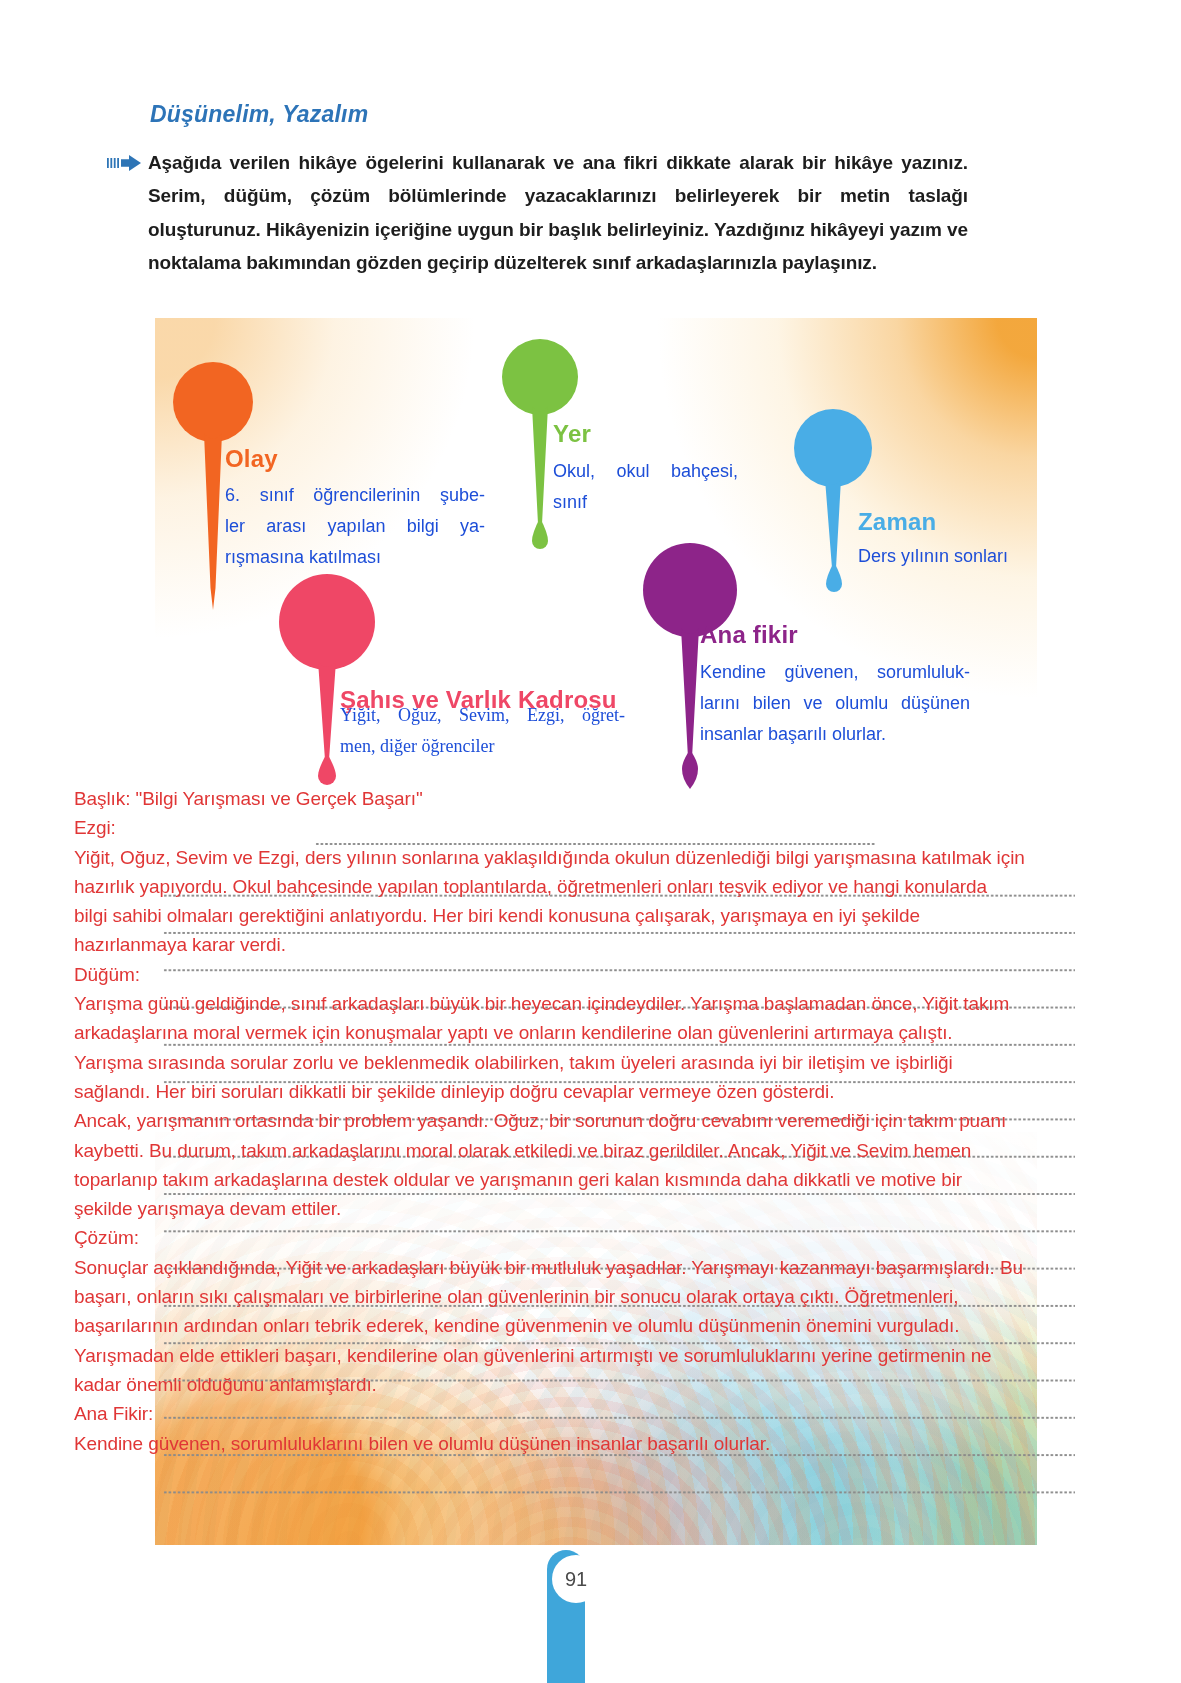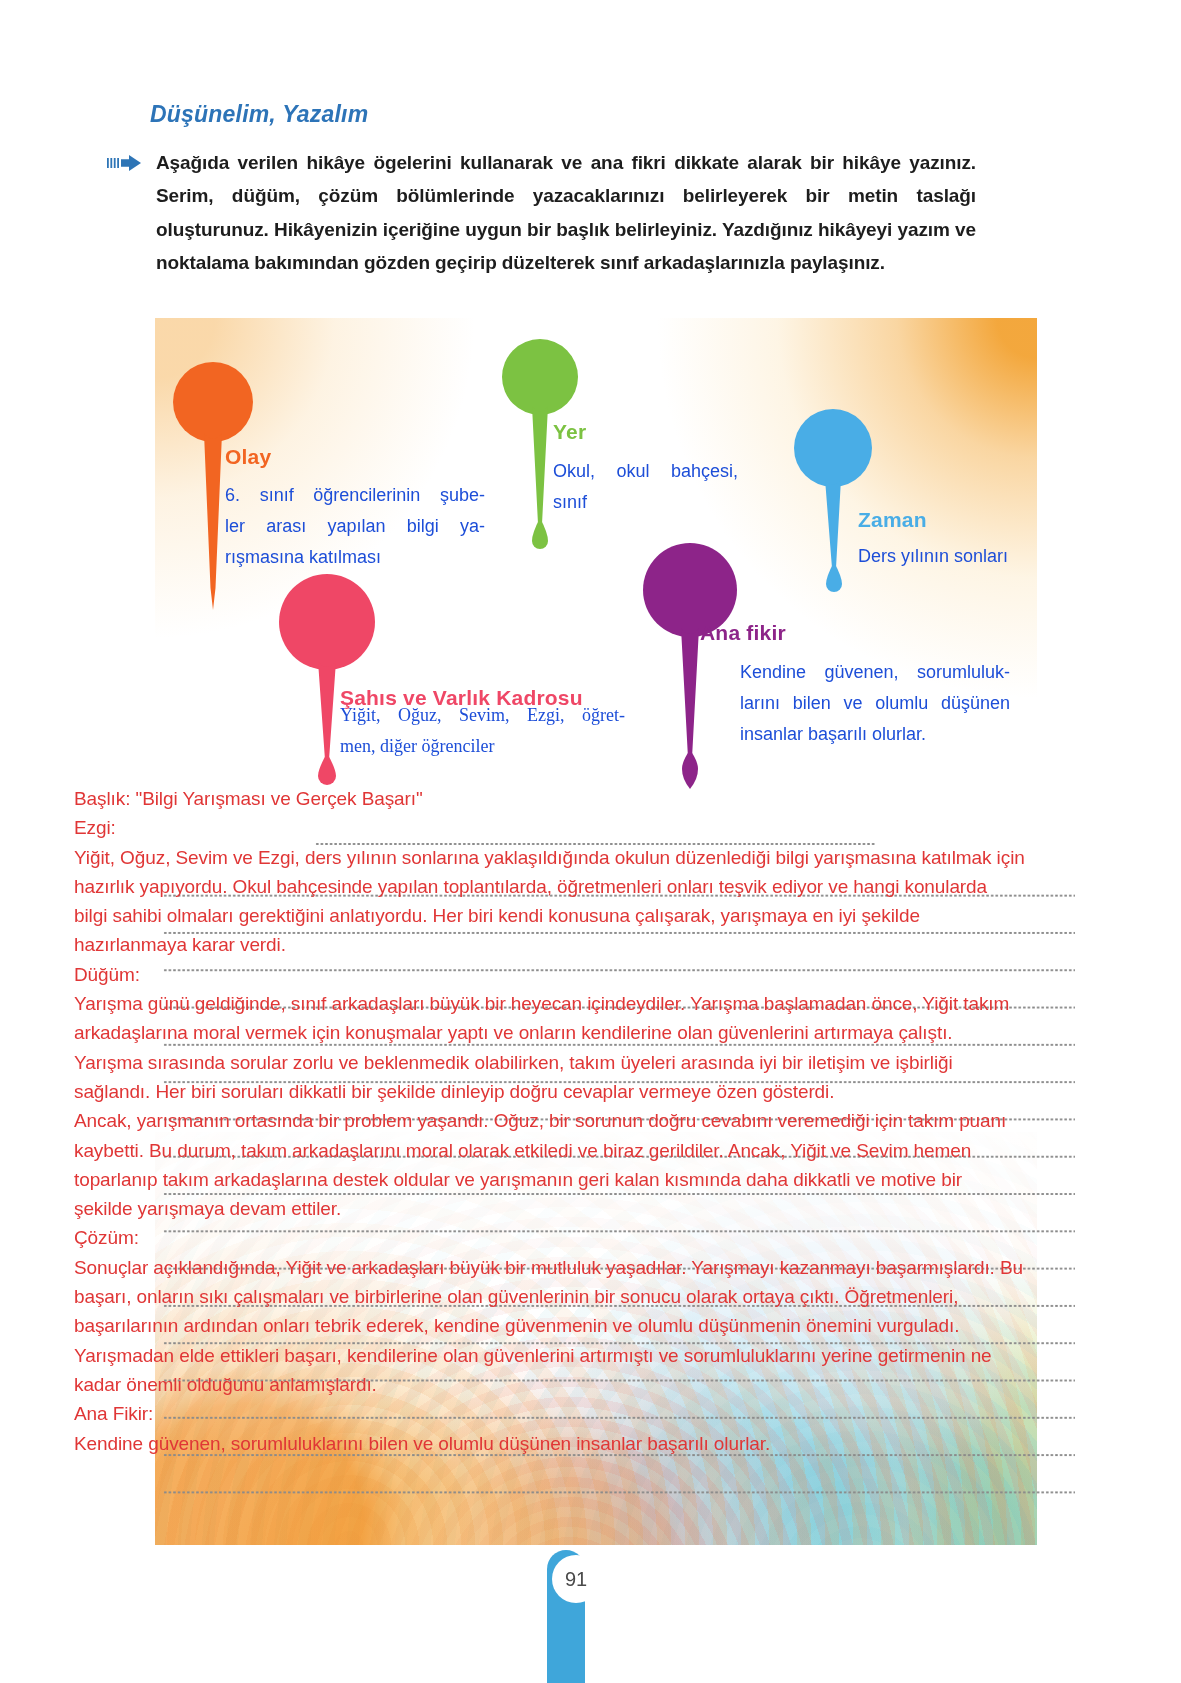--- a/index.html
+++ b/index.html
@@ -9,32 +9,32 @@
   }
   .abs{position:absolute;}
   
   .title{
     left:150px;top:101px;font-size:23px;font-weight:bold;font-style:italic;
     color:#2d74b8;letter-spacing:0.2px;
   }
   .arrow-icon{left:107px;top:153px;width:36px;height:20px;}
   .instruction{
     left:148px;top:146px;width:820px;font-size:19px;font-weight:bold;
-    color:#1d1d1d;line-height:33.4px;text-align:justify;letter-spacing:-0.1px;margin-left:8px;
+    color:#1d1d1d;line-height:33.4px;text-align:justify;letter-spacing:-0.1px;
   }
   
   .panel-top{
     left:155px;top:318px;width:882px;height:428px;
     background:
       radial-gradient(circle at 100% 0%, rgba(242,158,40,0.90) 0 40px, rgba(245,180,85,0.55) 140px, rgba(250,215,150,0.25) 260px, rgba(255,255,255,0) 380px),
       radial-gradient(circle at 0% 0%, rgba(246,185,100,0.55) 0 60px, rgba(250,215,160,0.30) 180px, rgba(255,255,255,0) 320px),
       #ffffff;
   }
   .balloons-svg{left:155px;top:318px;width:882px;height:492px;}
-  .bl-label{font-size:21px;font-weight:bold;letter-spacing:0.2px;white-space:nowrap;}
+  .bl-label{font-size:24px;font-weight:bold;letter-spacing:0.2px;white-space:nowrap;}
   .bl-lines{color:#1d4ed8;font-size:18px;line-height:31px;}
   .bl-lines div{text-align:justify;text-align-last:justify;white-space:nowrap;}
   .bl-lines div:last-child{text-align-last:left;}
   
   .panel-bottom{
     left:155px;top:1132px;width:882px;height:413px;
     background:
       linear-gradient(to bottom, rgba(255,255,255,0.96), rgba(255,255,255,0.78) 25%, rgba(255,255,255,0.30) 55%, rgba(255,255,255,0) 80%),
       repeating-radial-gradient(circle at 22% 100%, rgba(236,150,60,0.16) 0 14px, rgba(255,255,255,0) 14px 28px),
       radial-gradient(circle at 10% 95%, rgba(242,148,40,0.75) 0 120px, rgba(246,180,90,0.55) 160px, rgba(248,205,140,0.35) 230px, rgba(255,255,255,0) 330px),
@@ -139,21 +139,21 @@
     <div>Ders yılının sonları</div>
   </div>
 
 <div class="abs bl-label" style="left: 340px; top: 666px; color: rgb(239, 71, 102); margin-top: 20px;">Şahıs ve Varlık Kadrosu</div>
 <div class="abs bl-lines" style="left:340px;top:700px;width:285px;font-family:Liberation Serif, serif;">
     <div>Yiğit, Oğuz, Sevim, Ezgi, öğret-</div>
     <div>men, diğer öğrenciler</div>
   </div>
 
 <div class="abs bl-label" style="left: 700px; top: 621px; color: rgb(141, 36, 137);">Ana fikir</div>
-<div class="abs bl-lines" style="left:700px;top:657px;width:270px;margin-left:40px;">
+<div class="abs bl-lines" style="left:700px;top:657px;width:270px;">
     <div>Kendine güvenen, sorumluluk-</div>
     <div>larını bilen ve olumlu düşünen</div>
     <div>insanlar başarılı olurlar.</div>
   </div>
 
 <div class="abs panel-bottom"></div>
 
 <div class="abs rule-first"></div>
 <div class="abs rules-main"></div>
 

